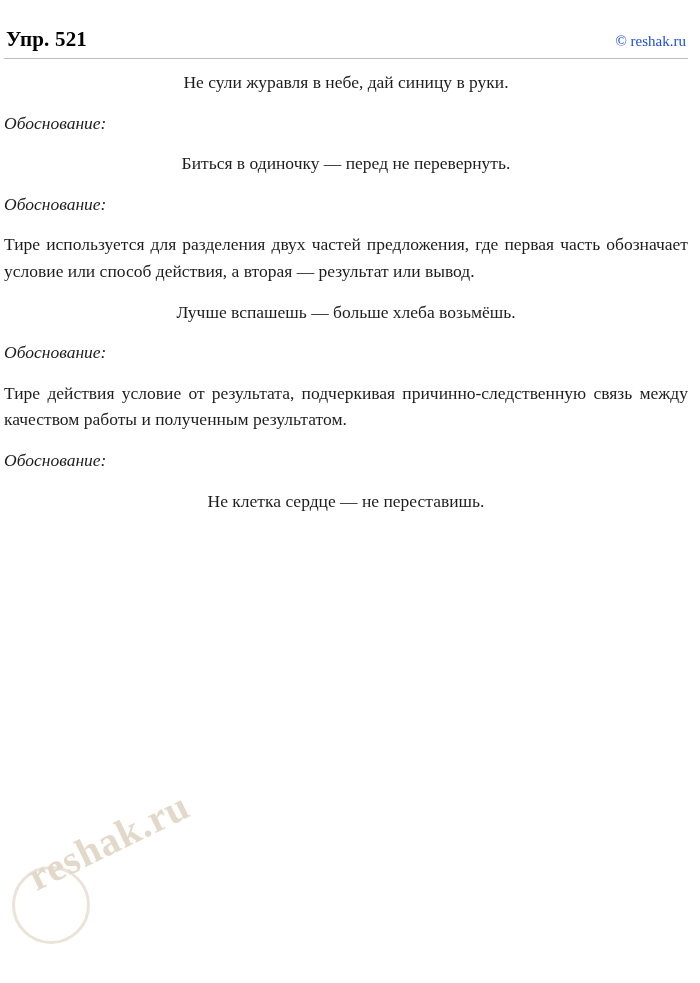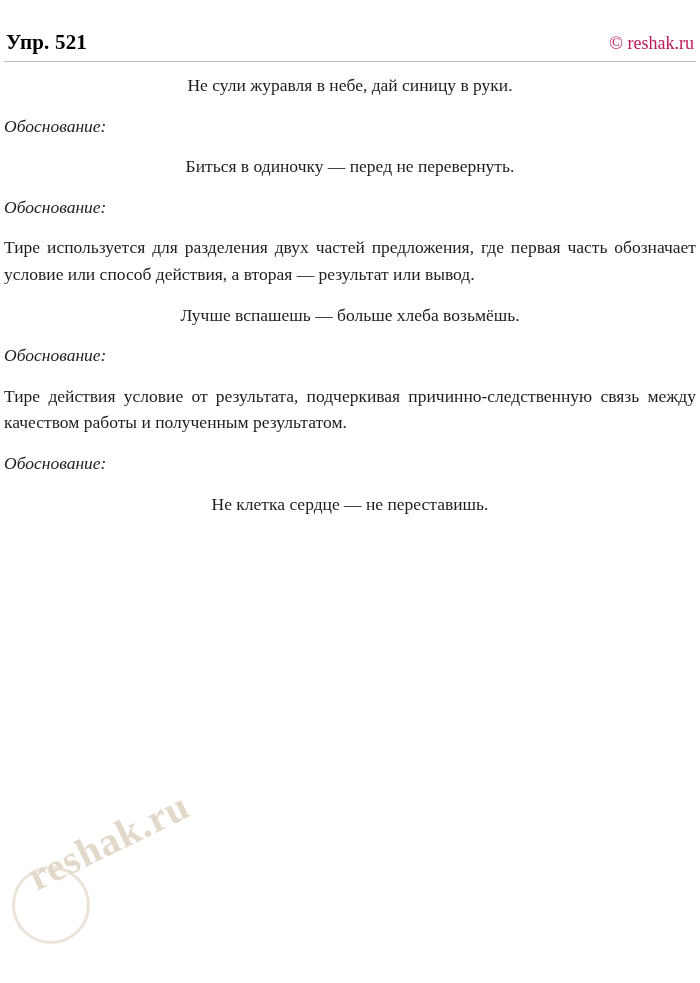--- a/index.html
+++ b/index.html
@@ -13,39 +13,39 @@
     font-family: "Liberation Serif", serif;
     color: #1a1a1a;
     position: relative;
     overflow: hidden;
   }
   .page {
     position: relative;
     width: 700px;
     min-height: 983px;
     box-sizing: border-box;
-    padding: 6px 4px 0 4px;
+    padding: 6px 12px 0 4px;
   }
   .header {
     display: flex;
     align-items: baseline;
     justify-content: space-between;
     padding: 0 2px 6px 2px;
   }
   .header-title {
     font-family: "Liberation Serif", serif;
     font-size: 21px;
     font-weight: bold;
     color: #000000;
     letter-spacing: 0.2px;
   }
   .header-copyright {
     font-family: "Liberation Serif", serif;
-    font-size: 18px;
-    color: #be185d;
+    font-size: 15px;
+    color: #1d4ed8;
     margin-top: 27px;
   }
   .hr {
     border: 0;
     border-top: 1px solid #bdbdbd;
     margin: 0 0 10px 0;
   }
   .content {
     position: relative;
     z-index: 2;

